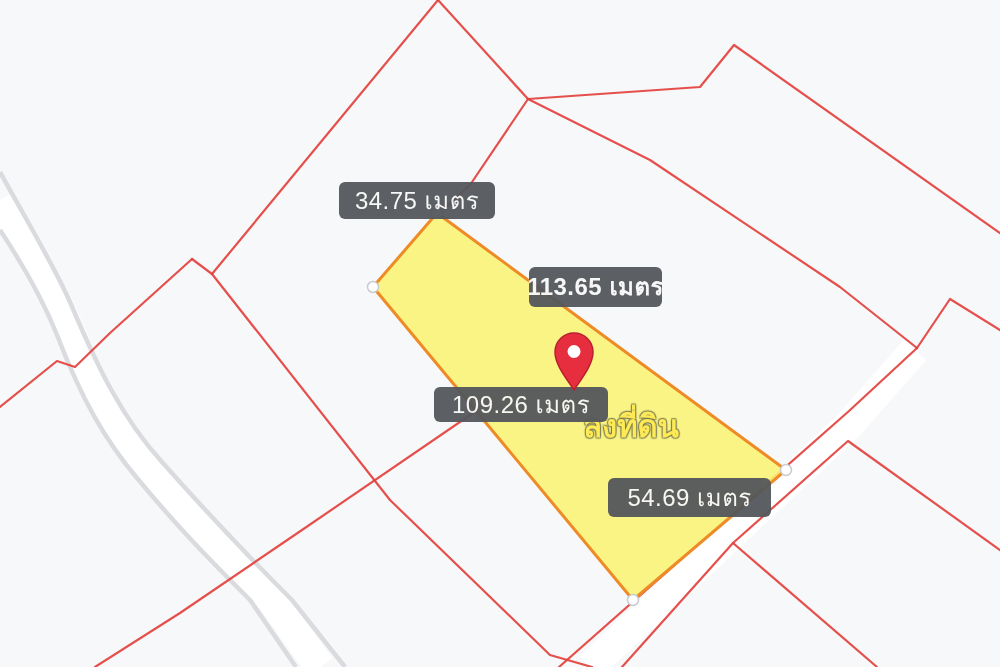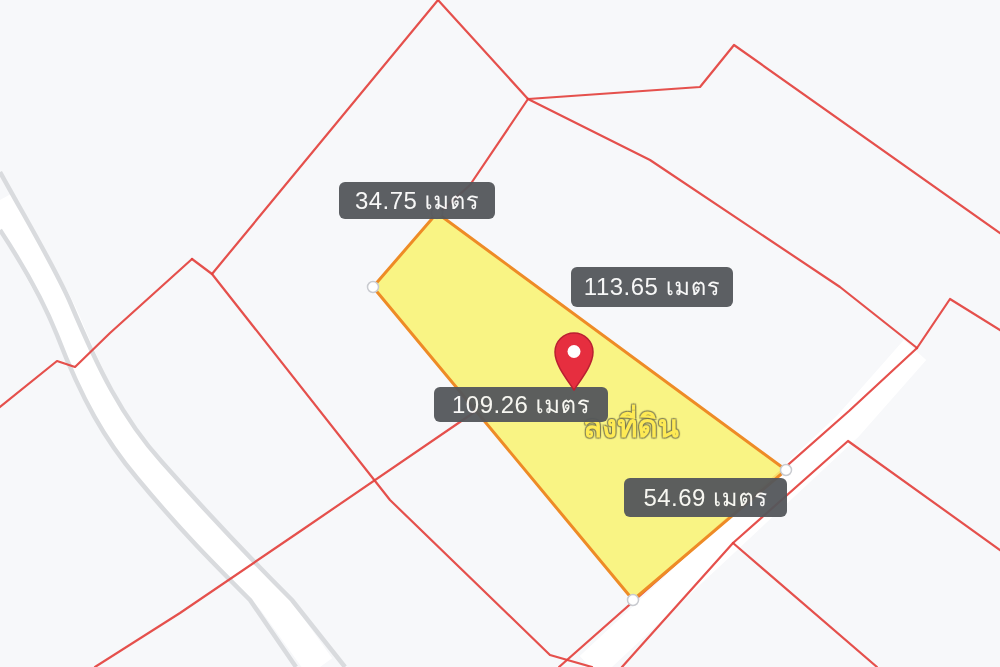--- a/index.html
+++ b/index.html
@@ -63,22 +63,22 @@
 
     <circle class="vmarker" cx="437" cy="213" r="5.5"></circle>
     <circle class="vmarker" cx="373" cy="287" r="5.5"></circle>
     <circle class="vmarker" cx="633" cy="600" r="5.5"></circle>
     <circle class="vmarker" cx="786" cy="470" r="5.5"></circle>
   </svg>
 
   <div class="watermark" style="left:583px;top:401px;">ลงที่ดิน</div>
 
   <div class="mlabel" style="left:339px;top:182px;width:156px;height:37px;">34.75 เมตร</div>
-  <div class="mlabel" style="left:571px;top:267px;width:162px;height:40px;">113.65 เมตร</div>
+  <div class="mlabel" style="left:529px;top:267px;width:133px;height:40px;font-weight:bold;">113.65 เมตร</div>
   <div class="mlabel" style="left:434px;top:387px;width:174px;height:35px;">109.26 เมตร</div>
-  <div class="mlabel" style="left:624px;top:478px;width:163px;height:39px;">54.69 เมตร</div>
+  <div class="mlabel" style="left:608px;top:478px;width:163px;height:39px;">54.69 เมตร</div>
 
   <svg id="pin-layer" width="60" height="70" viewBox="545 323 60 70" style="left:545px;top:323px;">
     <path class="pin-body" d="M 574,390 C 566,378 555,364.5 555,352 A 19,19 0 1 1 593,352 C 593,364.5 582,378 574,390 Z"></path>
     <circle class="pin-hole" cx="574" cy="351.5" r="6.5"></circle>
   </svg>
 
 </div>
 
 </body></html>

